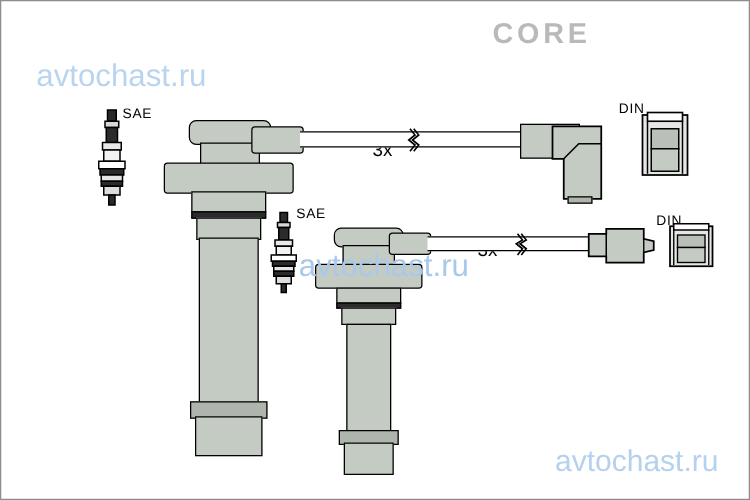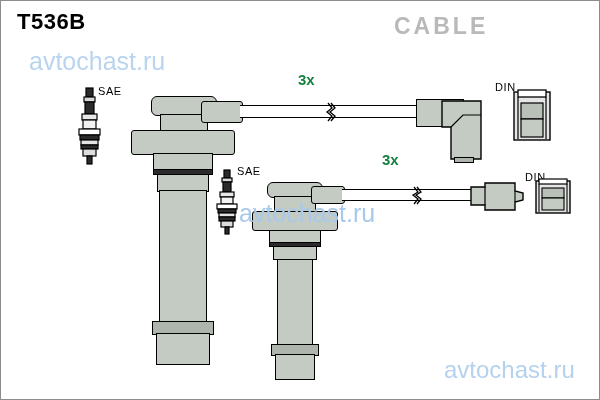--- a/index.html
+++ b/index.html
@@ -28,21 +28,21 @@
     position:absolute;left:17px;top:33px;
     font-size:9.5px;color:#1a1a1a;
     letter-spacing:0.2px;white-space:nowrap;
   }
   .brand{
     position:absolute;left:393px;top:12px;
     font-size:23px;font-weight:bold;color:#b9b9b9;
     letter-spacing:3px;
   }
   .qty{
-    position:absolute;font-size:15px;color:#15803d;font-weight:bold;
+    position:absolute;font-size:15px;color:#000000;font-weight:normal;margin-top:41px;
   }
   .qty-a{left:297px;top:70px;}
   .qty-b{left:381px;top:150px;}
 
   .tag{
     position:absolute;font-size:11px;color:#000;letter-spacing:0.6px;text-align:center;
   }
   .tag-sae-a{left:97px;top:84px;}
   .tag-sae-b{left:236px;top:164px;}
   .tag-din-a{left:494px;top:80px;}
@@ -87,22 +87,21 @@
     box-sizing:border-box;
   }
 
   svg.art{position:absolute;overflow:visible;}
 </style>
 </head>
 <body>
 
 <div id="sheet">
 
-  <div class="part-no">T536B</div>
-  <div class="brand">CABLE</div>
+  <div class="brand">CORE</div>
 
   <div class="qty qty-a">3x</div>
   <div class="qty qty-b">3x</div>
 
   <div class="tag tag-sae-a">SAE</div>
   <div class="tag tag-sae-b">SAE</div>
   <div class="tag tag-din-a">DIN</div>
   <div class="tag tag-din-b">DIN</div>
 
   <svg class="art" style="left:72px;top:86px;" width="34" height="78" viewBox="0 0 34 78">

